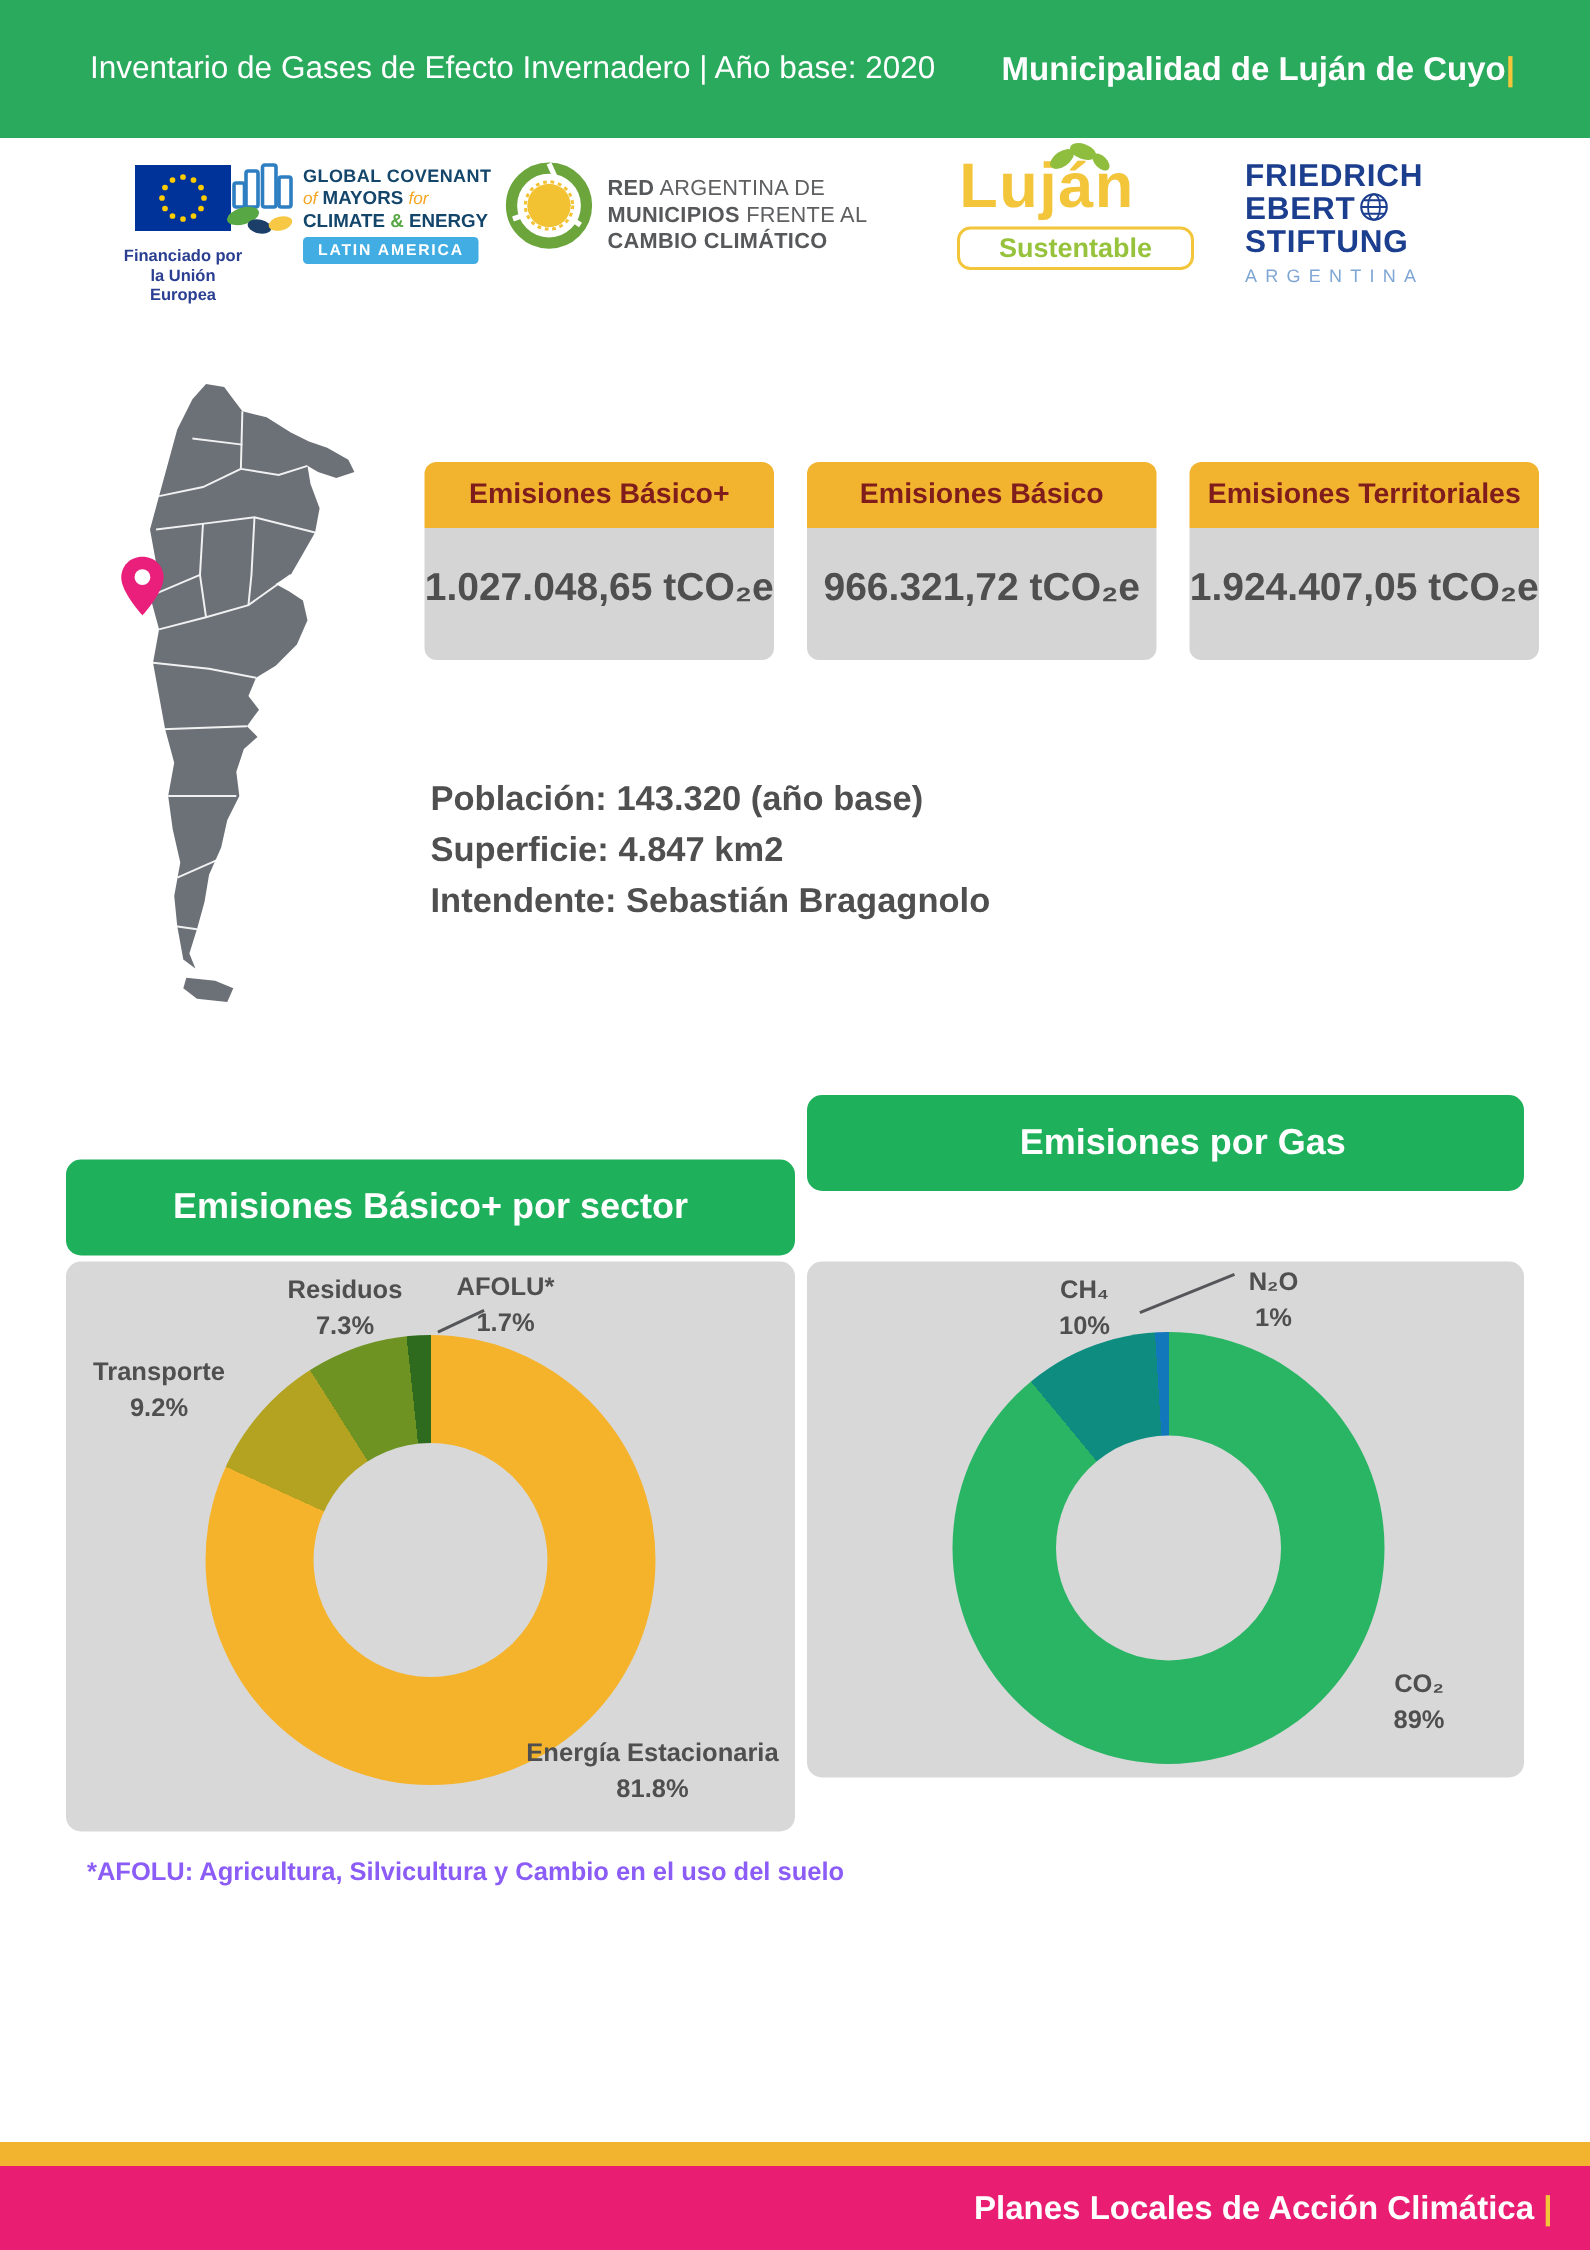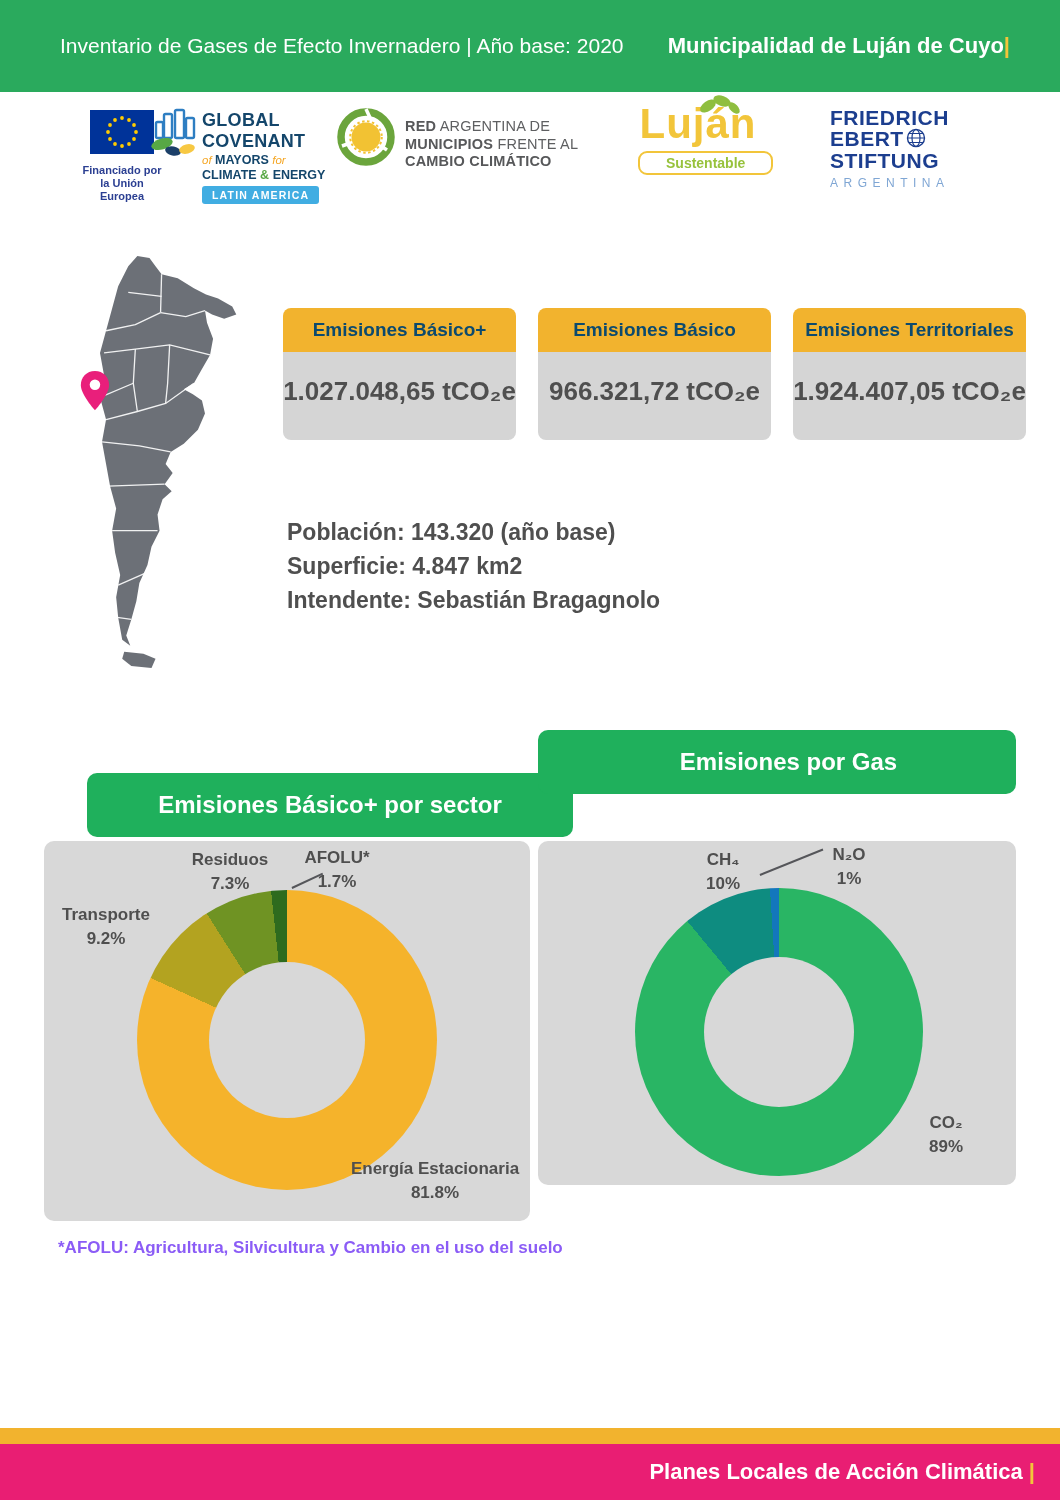--- a/index.html
+++ b/index.html
@@ -16,64 +16,64 @@
   .cursor-yellow { color:#F2C53A; font-weight:700; }
 
   
   .logo-band { position:absolute; left:0; top:92px; width:1060px; height:130px; background:#fff; }
   .eu-logo { position:absolute; left:80px; top:18px; width:84px; text-align:center; }
   .eu-caption { margin-top:6px; font-size:11px; font-weight:700; color:#2B3F92; line-height:13px; }
 
   .gcom { position:absolute; left:150px; top:14px; }
   .gcom-icon { position:absolute; left:0; top:2px; }
   .gcom-text { position:absolute; left:52px; top:4px; width:180px; }
-  .gcom-l1 { font-size:18px; font-weight:800; color:#14466B; letter-spacing:.3px; }
+  .gcom-l1 { font-size:12px; font-weight:800; color:#14466B; letter-spacing:.3px; }
   .gcom-l2 { font-size:12.5px; color:#14466B; margin-top:1px; }
   .gcom-l2 .accent { color:#F5A623; font-style:italic; font-weight:400; font-size:11.5px; }
   .gcom-l2 b { font-weight:800; }
   .gcom-l3 { font-size:12.5px; font-weight:800; color:#14466B; margin-top:1px; }
   .gcom-l3 .amp { color:#57A845; }
   .gcom-badge { display:inline-block; margin-top:4px; background:#41ADE2; color:#fff;
                 font-size:10.5px; font-weight:700; letter-spacing:1.2px; padding:3px 10px; border-radius:3px; }
 
   .red-logo { position:absolute; left:335px; top:14px; }
   .red-text { position:absolute; left:70px; top:12px; width:190px; font-size:14.5px;
               color:#5E5F61; line-height:17.5px; letter-spacing:.2px; }
   .red-text b { font-weight:800; color:#57585A; }
 
   .lujan { position:absolute; left:638px; top:8px; width:120px; text-align:center; }
   .lujan-name { font-size:42px; font-weight:800; color:#F2C53A; letter-spacing:1px; }
   .lujan-box { display:inline-block; margin-top:3px; border:2.5px solid #F2C53A; border-radius:9px;
-               padding:2px 26px; color:#97C23C; font-size:14px; font-weight:700; }
+               padding:2px 26px; color:#97C23C; font-size:18px; font-weight:700; }
   .lujan-leaves { position:absolute; left:58px; top:-8px; }
 
   .fes { position:absolute; left:830px; top:16px; }
   .fes-l { font-size:21px; font-weight:800; color:#1C3E8F; line-height:20px; letter-spacing:.5px; }
   .fes-globe { display:inline-block; vertical-align:-2px; margin-left:2px; }
   .fes-sub { margin-top:5px; font-size:12px; color:#7FA6D4; letter-spacing:5.5px; font-weight:400; }
 
   
   .map-wrap { position:absolute; left:64px; top:252px; }
 
   
   .cards { position:absolute; left:283px; top:308px; display:flex; gap:22px; }
   .card { width:233px; }
   .card-head { height:44px; line-height:44px; background:#F2B32E; border-radius:8px 8px 0 0;
-               color:#0c4a6e; font-size:19px; font-weight:700; text-align:center; }
+               color:#7f1d1d; font-size:19px; font-weight:700; text-align:center; }
   .card-body { height:88px; background:#D5D5D5; border-radius:0 0 8px 8px;
                color:#4F4F4F; font-size:26px; font-weight:700; text-align:center; padding-top:24px; }
 
   
   .profile { position:absolute; left:287px; top:515px; color:#4F4F4F; font-size:23px;
              font-weight:700; line-height:34px; }
 
   
   .chart-head { position:absolute; height:64px; line-height:64px; background:#1FB05C;
                 border-radius:10px; color:#fff; font-size:24px; font-weight:700; text-align:center; }
-  .chart-head.left  { left:44px;  top:773px; width:486px;margin-left:43px; }
+  .chart-head.left  { left:44px;  top:773px; width:486px; }
   .chart-head.right { left:538px; top:730px; width:478px;padding-left:23px; }
   .panel { position:absolute; background:#D8D8D8; border-radius:10px; }
   .panel.left  { left:44px;  top:841px; width:486px; height:380px; }
   .panel.right { left:538px; top:841px; width:478px; height:344px; }
 
   .donut { position:absolute; border-radius:50%; }
   .donut .hole { position:absolute; left:50%; top:50%; transform:translate(-50%,-50%);
                  border-radius:50%; background:#D8D8D8; }
   .donut.d0 { left:93px; top:49px; width:300px; height:300px; }
   .donut.d0 .hole { width:156px; height:156px; }

